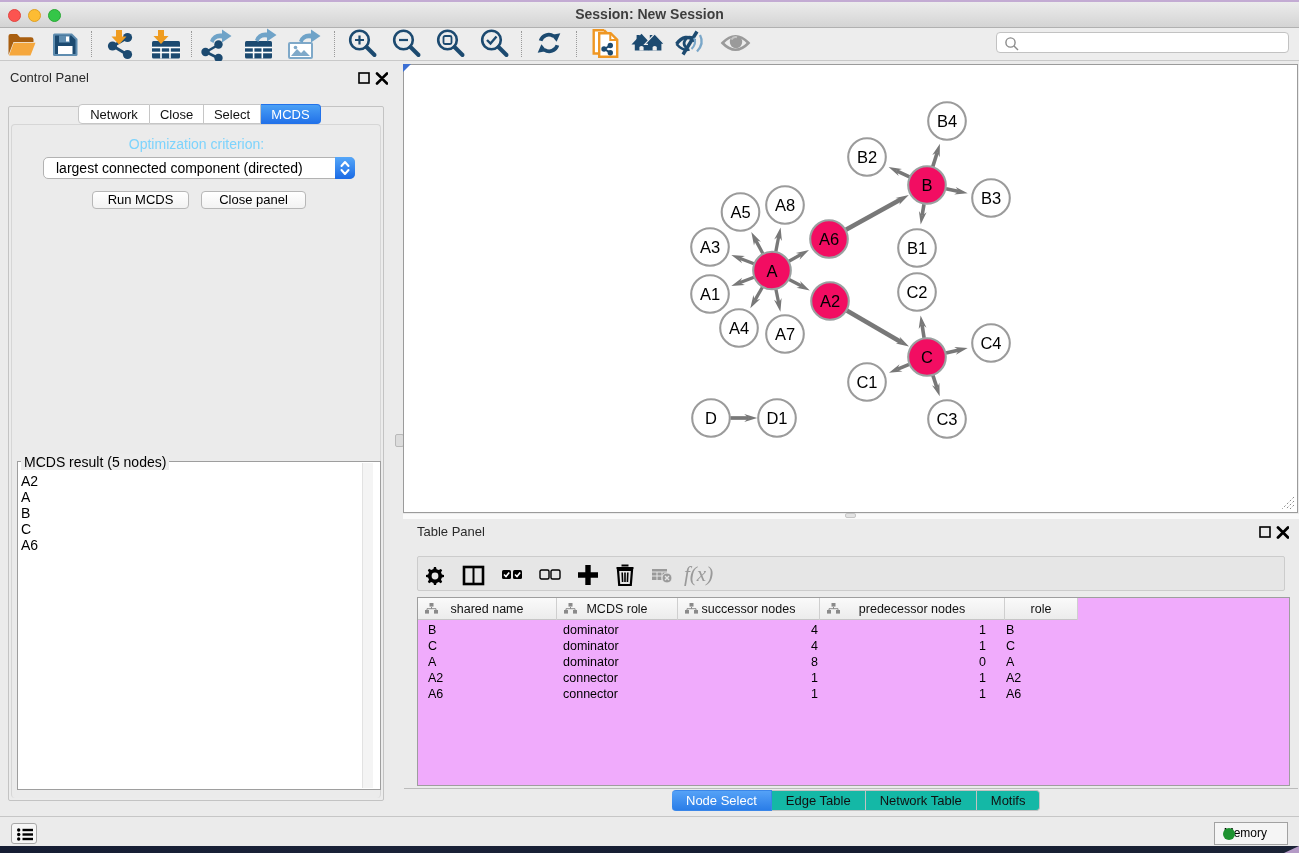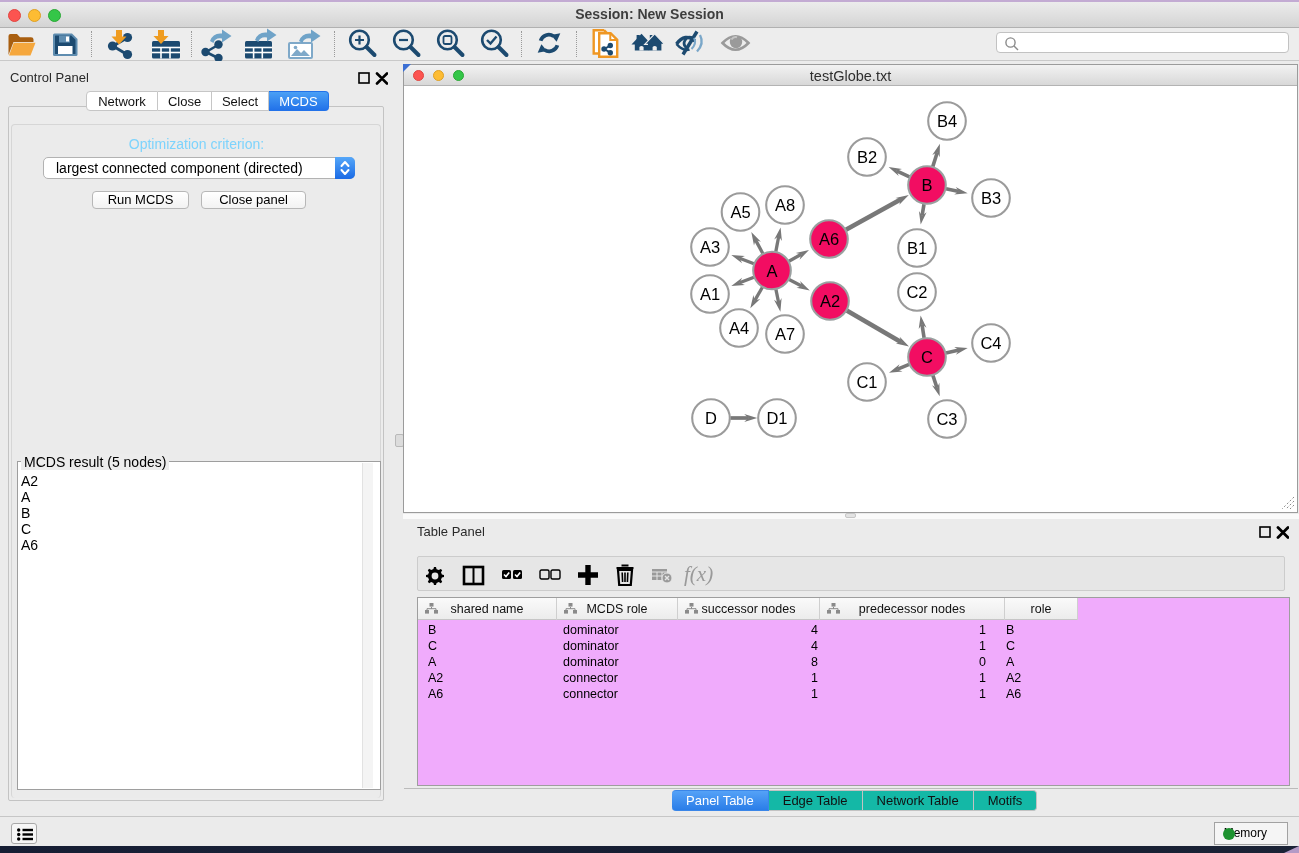--- a/index.html
+++ b/index.html
@@ -19,21 +19,21 @@
 #searchbox { position:absolute; left:996px; top:4px; width:293px; height:21px; background:#fff;
   border:1px solid #c2c2c2; border-radius:4px; }
 #content { left:0; top:61px; width:1299px; height:755px; background:#ebebeb; }
 #statusbar { left:0; top:816px; width:1299px; height:30px; background:#ebebeb; border-top:1px solid #c6c6c6; }
 #desktop-bottom { left:0; top:846px; width:1299px; height:7px;
   background:linear-gradient(90deg,#151d33,#1a2238 30%,#141c30 60%,#1b2336); }
 
 #cp-title { left:10px; top:70px; font-size:13px; color:#2a2a2a; }
 #cp-box { left:8px; top:106px; width:376px; height:695px; border:1px solid #c3c3c3; background:#ececec; border-radius:2px; }
 #cp-box2 { left:11px; top:124px; width:370px; height:674px; border:1px solid #d6d6d6; background:#ebebeb; border-radius:4px; border-bottom:none;}
-.seg { position:absolute; top:91px; height:20px; display:flex;margin-left:8px; }
+.seg { position:absolute; top:104px; height:20px; display:flex; }
 .seg a { display:block; height:20px; line-height:19px; font-size:13px; color:#111; background:#fff;
   border:1px solid #c6c6c6; border-left:none; text-align:center; }
 .seg a:first-child { border-left:1px solid #c6c6c6; border-radius:4px 0 0 4px; }
 .seg a.sel { background:linear-gradient(#4aa0f5,#2272e9); color:#fff; border-color:#2272e9; border-radius:0 4px 4px 0; }
 #opt-label { left:8px; top:136px; width:377px; text-align:center; font-size:14px; color:#7dd3fc; }
 #combo { left:43px; top:157px; width:312px; height:22px; background:#fff; border:1px solid #b2b2b2; border-radius:5px;
   font-size:14px; line-height:21px; color:#000; padding-left:12px; }
 #combo-btn { position:absolute; right:-1px; top:-1px; width:20px; height:22px; border-radius:0 5px 5px 0;
   background:linear-gradient(#55a7f9,#1a6ae5); }
 .btn { position:absolute; top:191px; height:18px; background:linear-gradient(#ffffff,#f2f2f2);
@@ -270,26 +270,20 @@
 </div>
 <div class="btn" id="btn-run">Run MCDS</div>
 <div class="btn" id="btn-close">Close panel</div>
 <div class="abs" id="fieldset"></div>
 <div class="abs" id="fs-scroll"></div>
 <div class="abs" id="fs-label">MCDS result (5 nodes)</div>
 <div class="abs" id="fs-list">A2<br>A<br>B<br>C<br>A6</div>
 <div class="abs" id="cp-splitgrip"></div>
 
 <div class="abs" id="netframe">
-  <div id="net-titlebar">
-    <div class="tl r"></div>
-      <div class="tl y"></div>
-      <div class="tl g"></div>
-    <div id="net-title-text">testGlobe.txt</div>
-  </div>
   <div id="net-canvas">
       <svg width="893" height="428" viewBox="0 0 893 428" style="position:absolute;left:0;top:0">
 <line x1="358.8" y1="167.5" x2="351.5" y2="153.9" stroke="#787878" stroke-width="3.3"></line>
 <path d="M347.3 146.1 L356.9 155.7 L351.5 153.9 L350.0 159.4 Z" fill="#787878"></path>
 <line x1="371.8" y1="165.6" x2="374.8" y2="150.0" stroke="#787878" stroke-width="3.3"></line>
 <path d="M376.6 141.4 L377.9 154.9 L374.8 150.0 L370.2 153.4 Z" fill="#787878"></path>
 <line x1="350.0" y1="177.7" x2="335.6" y2="172.2" stroke="#787878" stroke-width="3.3"></line>
 <path d="M327.3 169.1 L340.9 170.0 L335.6 172.2 L338.1 177.3 Z" fill="#787878"></path>
 <line x1="350.0" y1="191.3" x2="335.6" y2="196.8" stroke="#787878" stroke-width="3.3"></line>
 <path d="M327.3 199.9 L338.1 191.7 L335.6 196.8 L340.9 199.0 Z" fill="#787878"></path>
@@ -497,21 +491,21 @@
   <div class="trow" style="left:0;top:88px;width:660px">
       <span style="position:absolute;left:10px">A6</span>
       <span style="position:absolute;left:145px">connector</span>
       <span style="position:absolute;left:300px;width:100px;text-align:right">1</span>
       <span style="position:absolute;left:468px;width:100px;text-align:right">1</span>
       <span style="position:absolute;left:588px">A6</span>
     </div>
 </div>
 <div class="abs" id="tp-line"></div>
 <div class="abs" id="btabs">
-  <a class="sel">Panel Table</a>
+  <a class="sel">Node Select</a>
     <a>Edge Table</a>
     <a>Network Table</a>
     <a>Motifs</a>
 </div>
 
 <div class="abs" id="statusbar"></div>
 <div class="abs" id="lb-btn">
   <svg style="position:absolute;left:5px;top:4px" width="16" height="13">
     <g fill="#000">
         <circle cx="1.7" cy="2" r="1.7"></circle>

